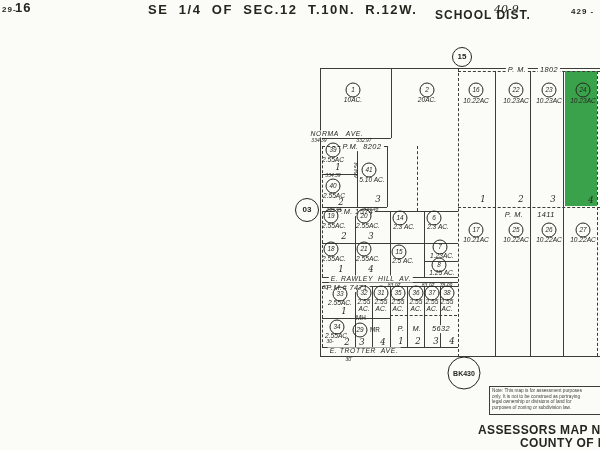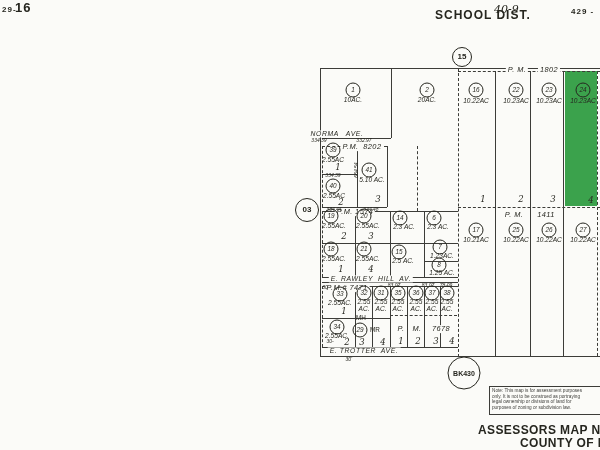--- a/index.html
+++ b/index.html
@@ -50,20 +50,21 @@
   #assessors-2{position:absolute;left:520px;top:436px;font-size:12px;font-weight:700;
       letter-spacing:.4px;white-space:pre;}
 </style>
 </head>
 <body>
 
 <div id="sheet">
 
   <span class="hdr" id="pg-prefix">29-</span>
   <span class="hdr" id="pg-num">16</span>
+  <span class="hdr" id="sheet-title">SE 1/4 OF SEC.12 T.10N. R.12W.</span>
   <span class="hdr" id="school-label">SCHOOL DIST.</span>
   <span class="hdr" id="school-val">40-9</span>
   <span class="hdr" id="pg-ref">429 -</span>
 
   <div id="green-parcel" style="background: rgb(59, 162, 76);"></div>
   <div id="map-layer">
       <div class="ln" style="left: 320px; top: 68px; width: 280px; height: 1px;"></div>
       <div class="ln" style="left: 320px; top: 68px; width: 1px; height: 289px;"></div>
       <div class="ln" style="left: 320px; top: 356px; width: 280px; height: 1px;"></div>
       <div class="ln" style="left: 391px; top: 68px; width: 1px; height: 70px;"></div>
@@ -107,21 +108,21 @@
       <span class="mt street" style="left: 364px; top: 351px;">E. TROTTER  AVE.</span>
       <span class="mt pm" style="left: 517px; top: 70px;">P. M.</span>
       <span class="mt pm" style="left: 549px; top: 70px;">1802</span>
       <span class="mt pm" style="left: 514px; top: 215px;">P. M.</span>
       <span class="mt pm" style="left: 546px; top: 215px;">1411</span>
       <span class="mt pm" style="left: 362px; top: 147px; text-align: right;">P.M.  8202</span>
       <span class="mt pm" style="left: 355px; top: 212px;">P.M. 1574</span>
       <span class="mt pm" style="left: 347px; top: 288px;">P.M.# 7471</span>
       <span class="mt pm" style="left: 401px; top: 329px;">P.</span>
       <span class="mt pm" style="left: 417px; top: 329px;">M.</span>
-      <span class="mt pm" style="left: 441px; top: 329px;">7678</span>
+      <span class="mt pm" style="left: 441px; top: 329px;">5632</span>
       <span class="mt ac" style="left: 353px; top: 100px;">10AC.</span>
       <span class="mt ac" style="left: 427px; top: 100px;">20AC.</span>
       <span class="mt ac" style="left: 476px; top: 101px;">10.22AC</span>
       <span class="mt ac" style="left: 516px; top: 101px;">10.23AC</span>
       <span class="mt ac" style="left: 549px; top: 101px;">10.23AC</span>
       <span class="mt ac" style="left: 583px; top: 101px;">10.23AC</span>
       <span class="mt ac" style="left: 333px; top: 160px;">2.55AC</span>
       <span class="mt ac" style="left: 334px; top: 196px;">2.55AC</span>
       <span class="mt ac" style="left: 372px; top: 180px;">5.10 AC.</span>
       <span class="mt ac" style="left: 334px; top: 226px;">2.55AC.</span>

